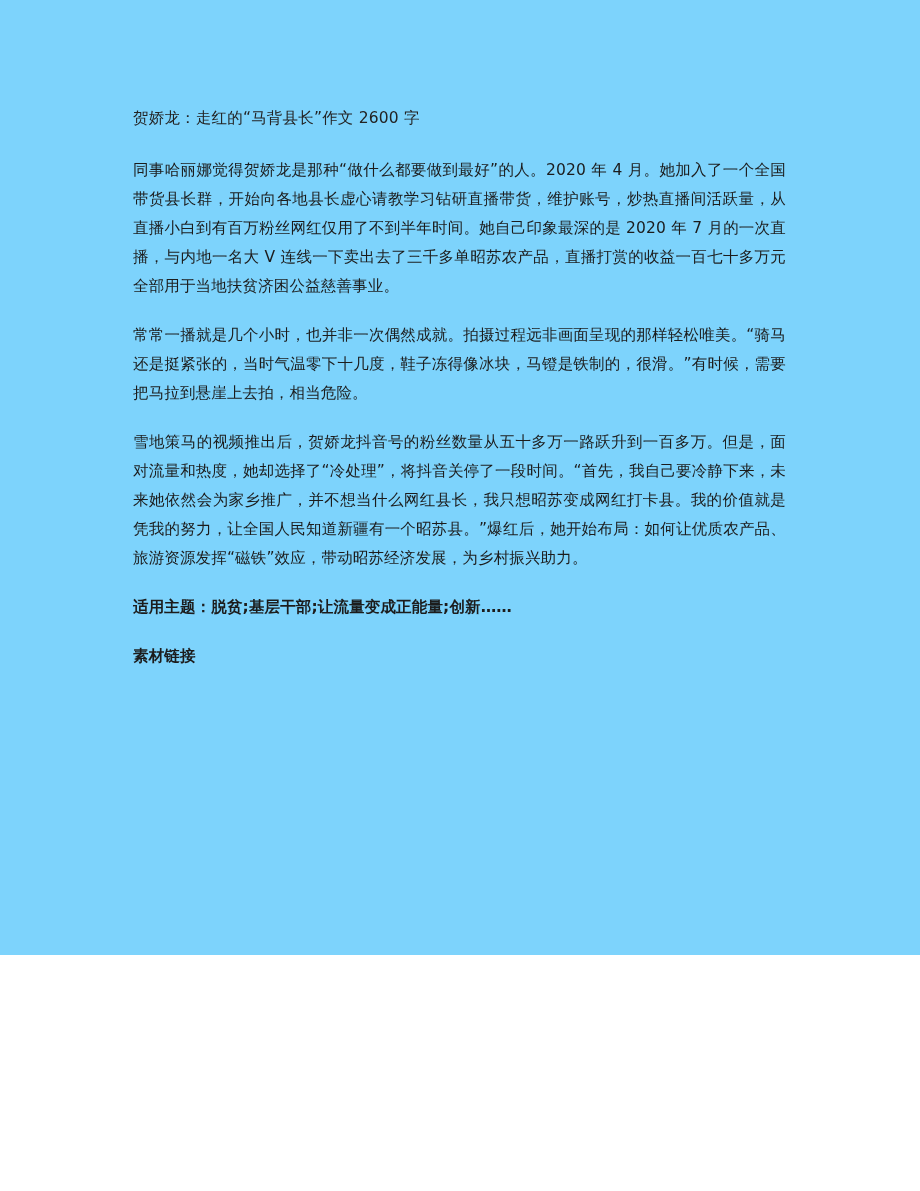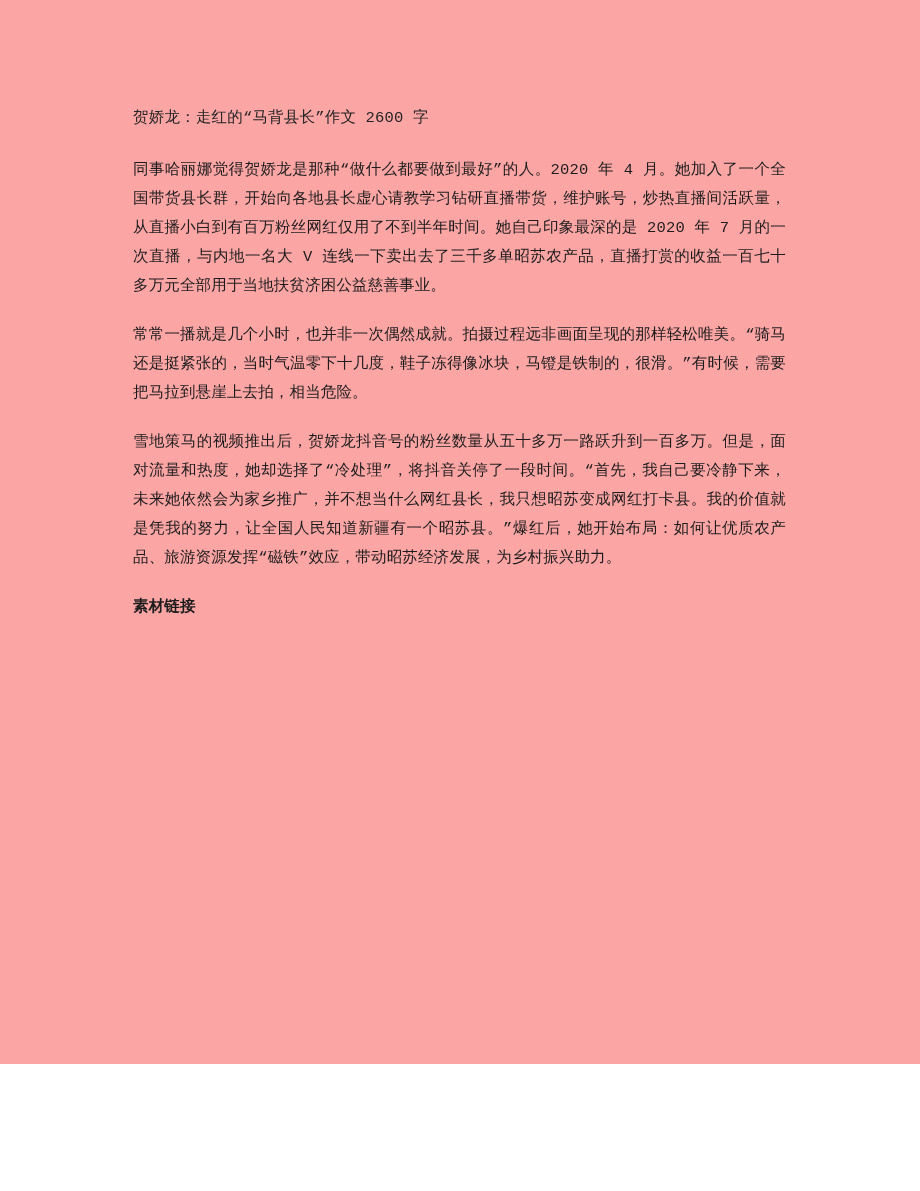--- a/index.html
+++ b/index.html
@@ -11,24 +11,23 @@
   body {
     width: 920px;
     height: 1191px;
     font-family: "DejaVu Sans", "Liberation Sans", sans-serif;
     color: #1a1a1a;
     overflow: hidden;
   }
   .page {
     position: relative;
     width: 920px;
-    height: 1064px;
-    background: #fca5a5;
+    height: 955px;
+    background: #7dd3fc;
     box-sizing: border-box;
-    font-family: Liberation Mono, monospace;
   }
   .content {
     position: absolute;
     left: 133px;
     top: 104px;
     width: 653px;
   }
   .doc-title {
     font-size: 15.5px;
     line-height: 29px;
@@ -74,17 +73,18 @@
 
 
     <p class="para">同事哈丽娜觉得贺娇龙是那种“做什么都要做到最好”的人。2020 年 4 月。她加入了一个全国带货县长群，开始向各地县长虚心请教学习钻研直播带货，维护账号，炒热直播间活跃量，从直播小白到有百万粉丝网红仅用了不到半年时间。她自己印象最深的是 2020 年 7 月的一次直播，与内地一名大 V 连线一下卖出去了三千多单昭苏农产品，直播打赏的收益一百七十多万元全部用于当地扶贫济困公益慈善事业。</p>
 
 
     <p class="para">常常一播就是几个小时，也并非一次偶然成就。拍摄过程远非画面呈现的那样轻松唯美。“骑马还是挺紧张的，当时气温零下十几度，鞋子冻得像冰块，马镫是铁制的，很滑。”有时候，需要把马拉到悬崖上去拍，相当危险。</p>
 
     <p class="para">雪地策马的视频推出后，贺娇龙抖音号的粉丝数量从五十多万一路跃升到一百多万。但是，面对流量和热度，她却选择了“冷处理”，将抖音关停了一段时间。“首先，我自己要冷静下来，未来她依然会为家乡推广，并不想当什么网红县长，我只想昭苏变成网红打卡县。我的价值就是凭我的努力，让全国人民知道新疆有一个昭苏县。”爆红后，她开始布局：如何让优质农产品、旅游资源发挥“磁铁”效应，带动昭苏经济发展，为乡村振兴助力。</p>
 
 
+    <p class="footer-line">适用主题：脱贫;基层干部;让流量变成正能量;创新……</p>
 
     <p class="footer-line">素材链接</p>
 
   </div>
 </div>
 
 </body></html>

